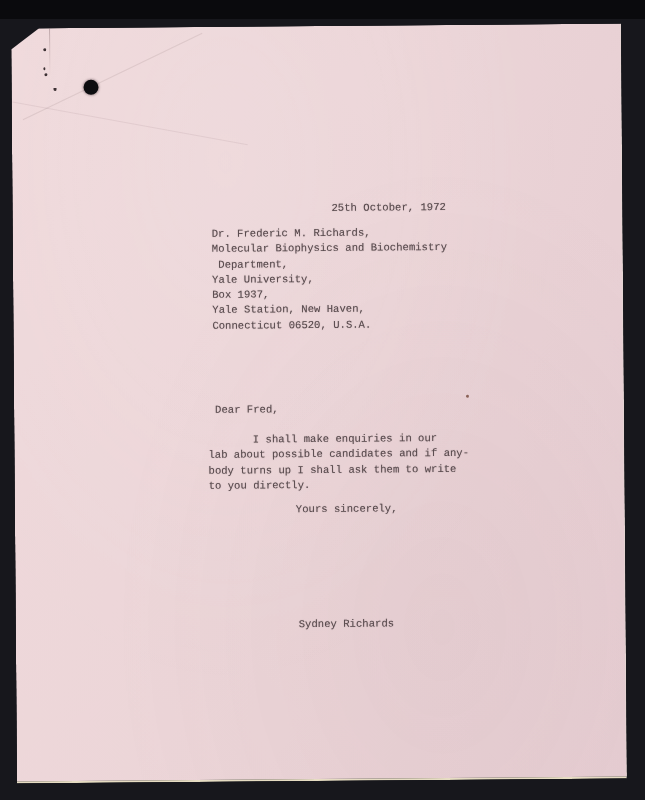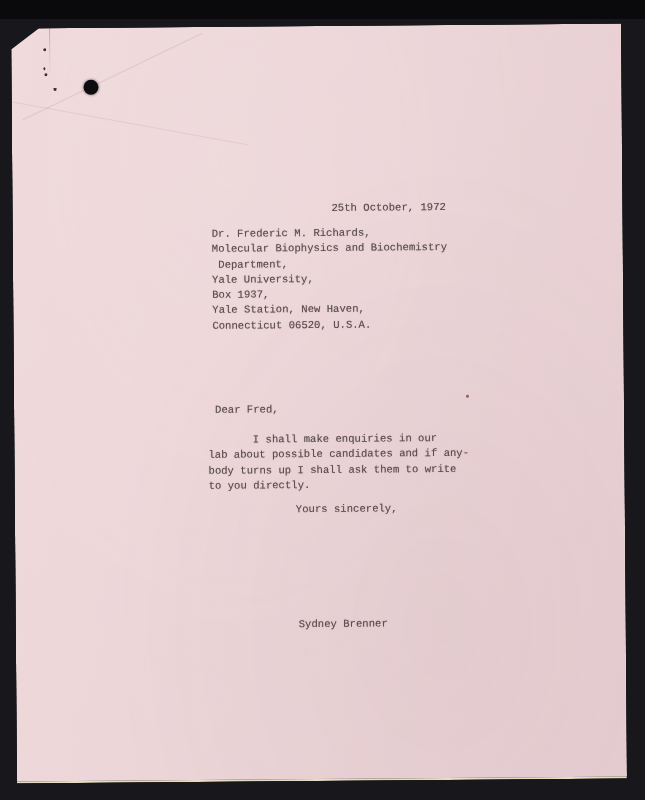--- a/index.html
+++ b/index.html
@@ -101,15 +101,15 @@
     <div class="line salutation">Dear Fred,</div>
 
     <div class="multiline body-block">
       <div class="line">       I shall make enquiries in our</div>
       <div class="line">lab about possible candidates and if any-</div>
       <div class="line">body turns up I shall ask them to write</div>
       <div class="line">to you directly.</div>
     </div>
 
     <div class="line closing">Yours sincerely,</div>
-    <div class="line signature">Sydney Brenner</div>
+    <div class="line signature">Sydney Richards</div>
   </div>
 </div>
 
 </body></html>

